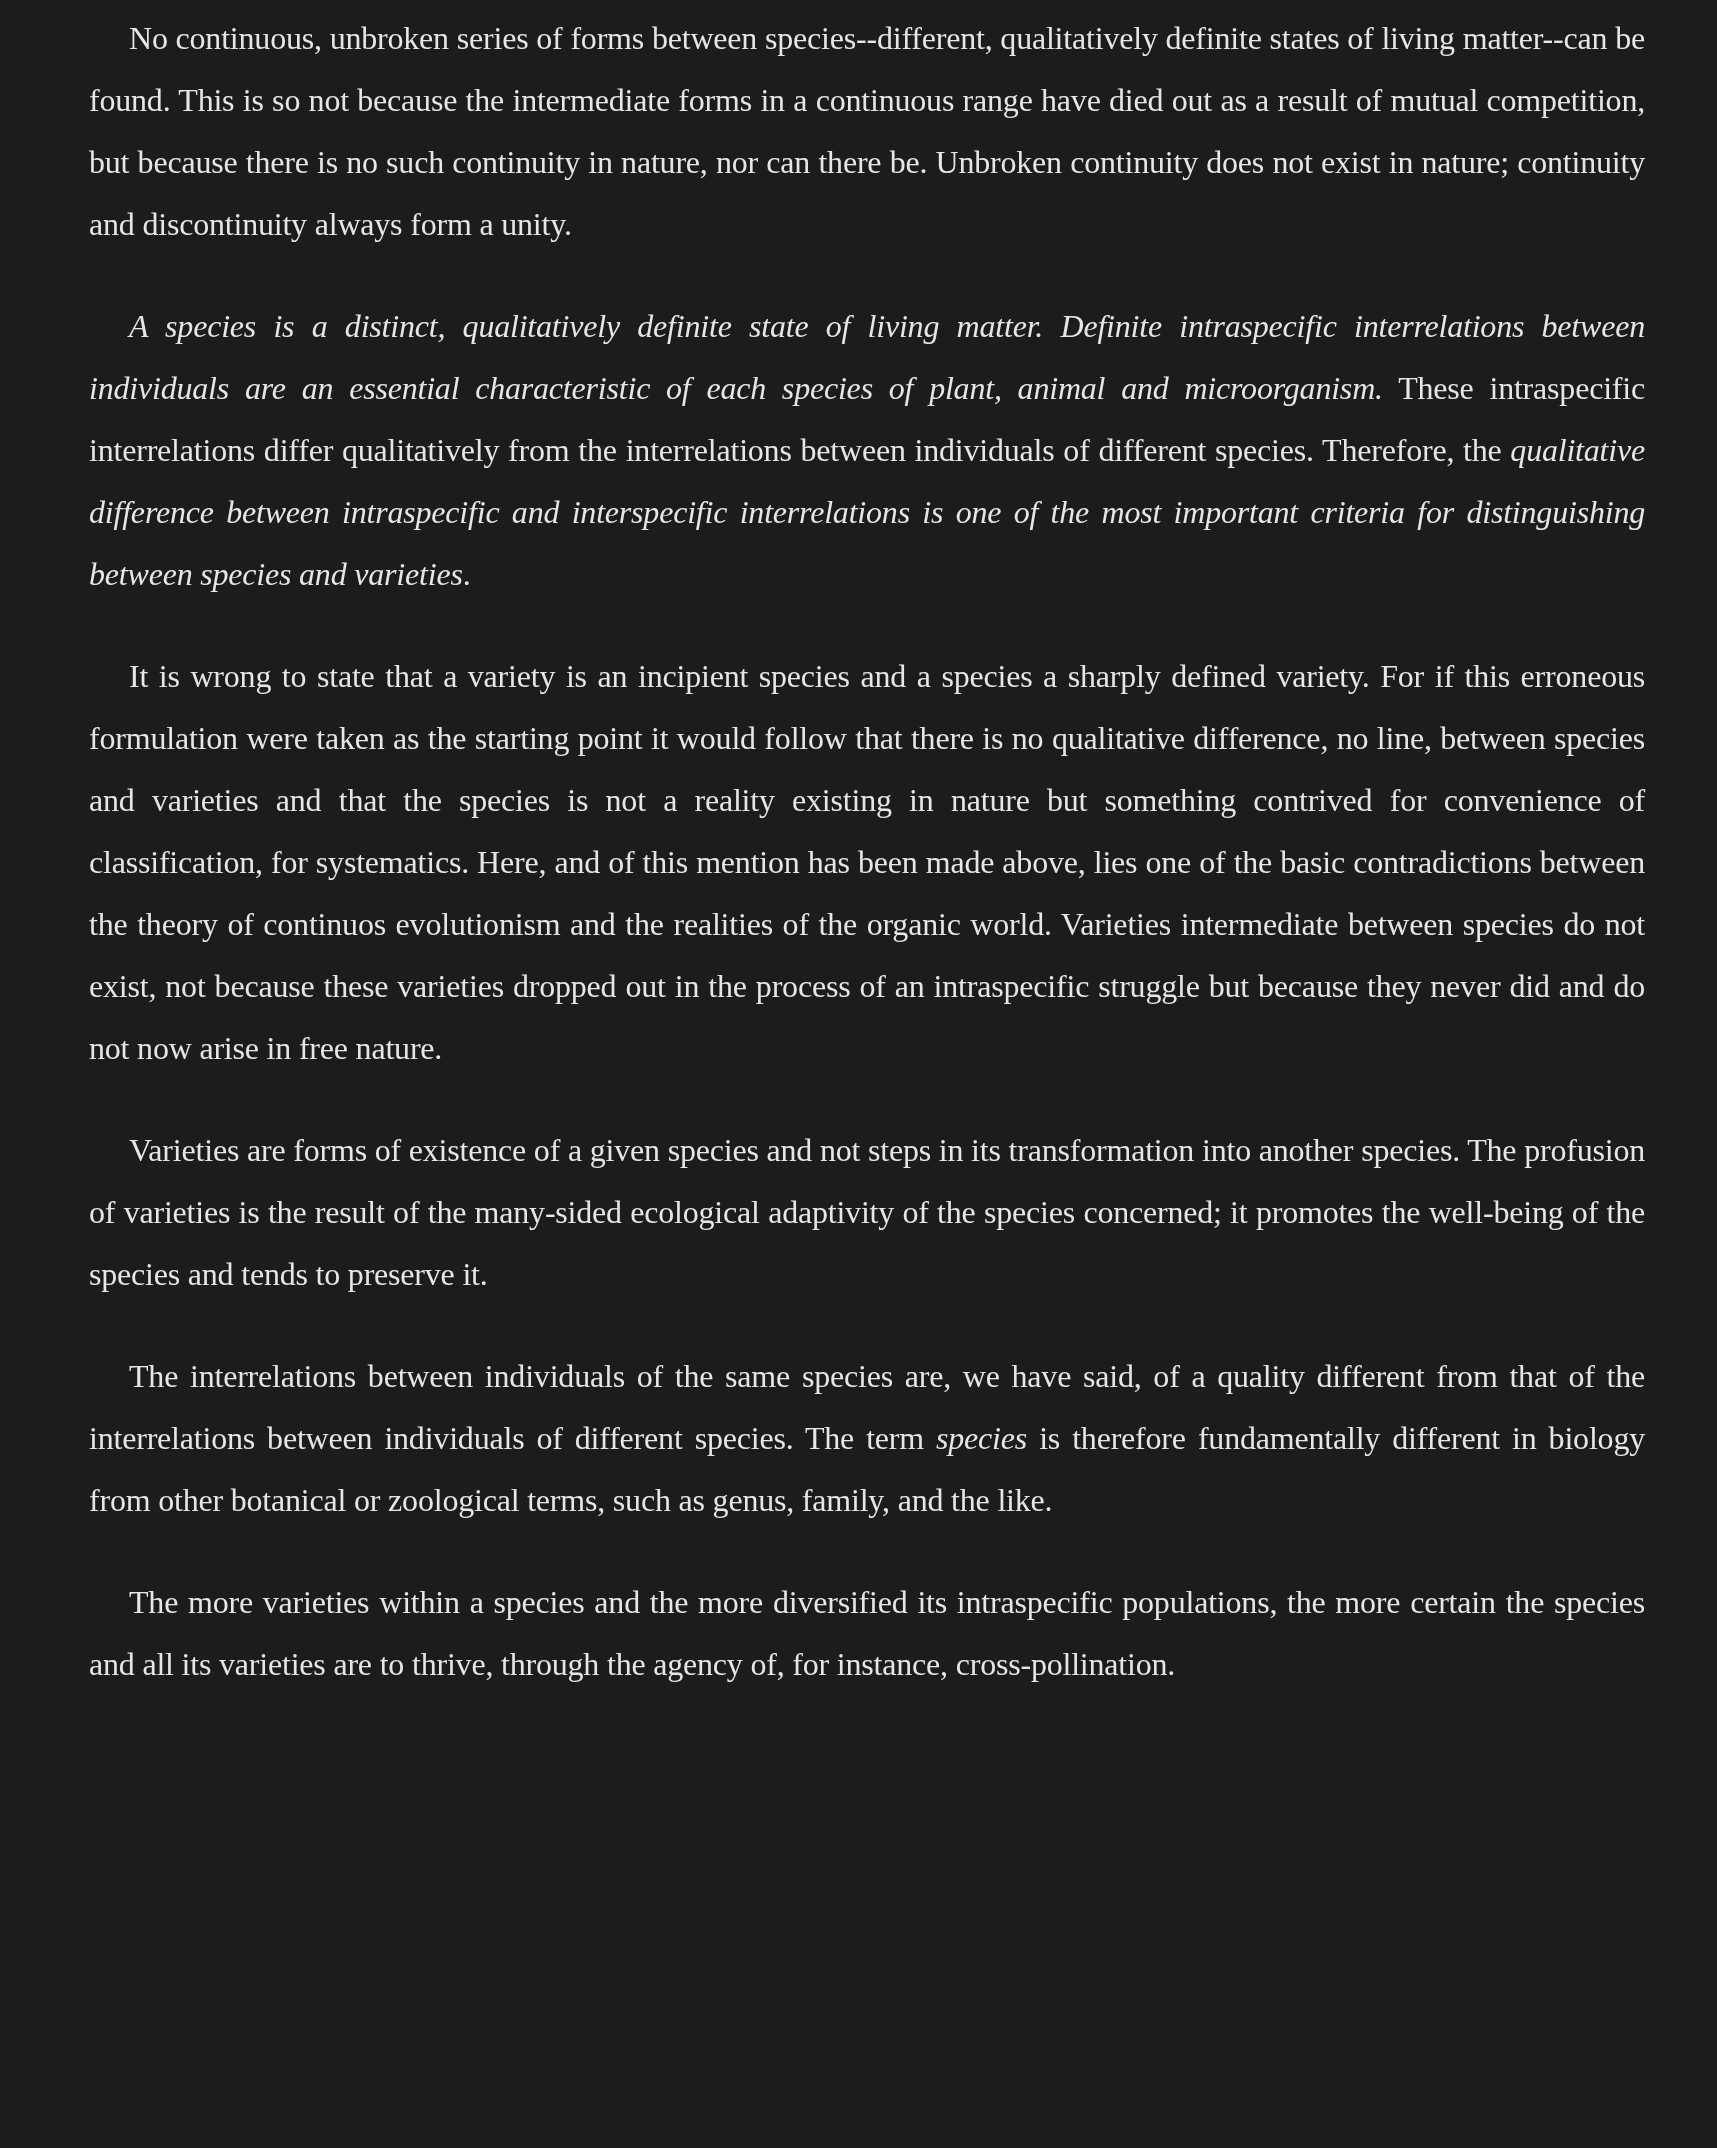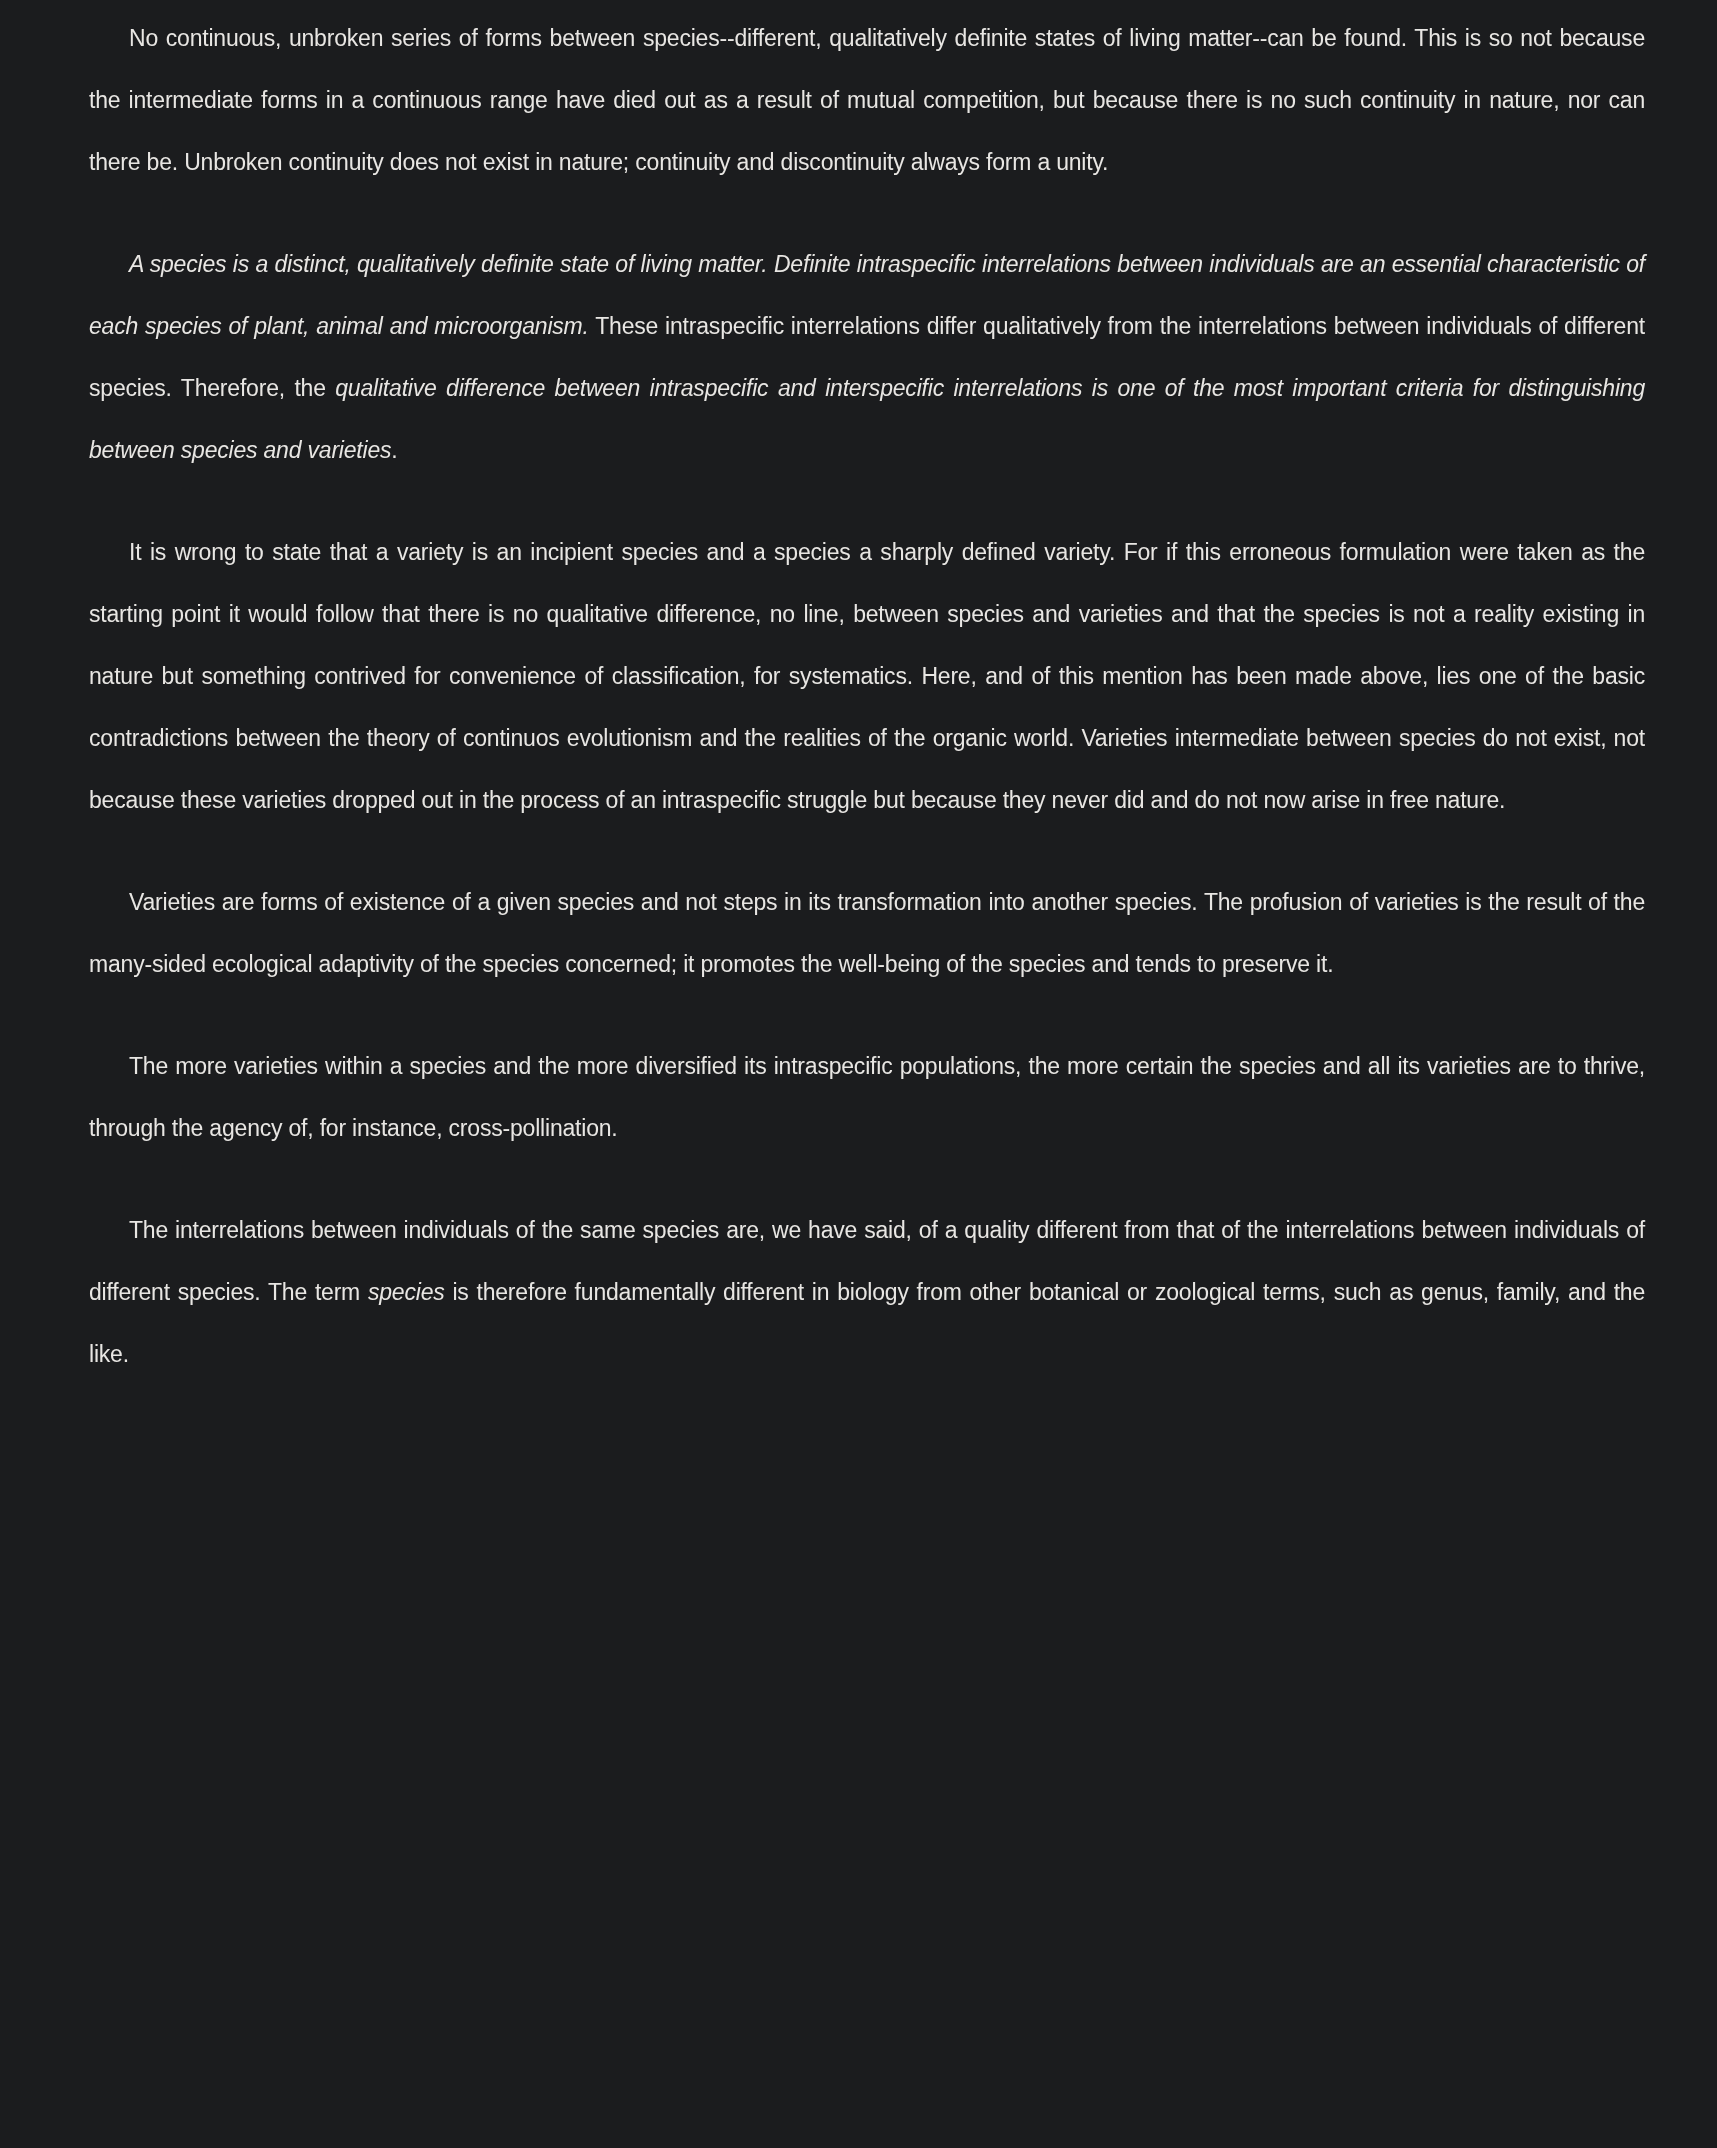--- a/index.html
+++ b/index.html
@@ -15,25 +15,26 @@
       font-family: "Liberation Sans", "DejaVu Sans", sans-serif;
     }
     .reader {
       position: absolute;
       left: 89px;
       top: 7.3px;
       width: 1556px;
     }
     .para {
       margin: 0 0 40px 0;
-      font-size: 23px;
+      font-size: 32px;
       line-height: 62px;
       text-align: justify;
       text-indent: 40px;
       letter-spacing: -0.2px;
+      font-family: Liberation Serif, serif;
     }
     .para em {
       font-style: italic;
     }
   </style>
 </head>
 <body style="background: rgb(27, 28, 30); color: rgb(232, 230, 227);">
 
 <div class="reader">
 
@@ -47,21 +48,21 @@
 
   <p class="para">
     <span>It is wrong to state that a variety is an incipient species and a species a sharply defined variety. For if this erroneous formulation were taken as the starting point it would follow that there is no qualitative difference, no line, between species and varieties and that the species is not a reality existing in nature but something contrived for convenience of classification, for systematics. Here, and of this mention has been made above, lies one of the basic contradictions between the theory of continuos evolutionism and the realities of the organic world. Varieties intermediate between species do not exist, not because these varieties dropped out in the process of an intraspecific struggle but because they never did and do not now arise in free nature.</span>
   </p>
 
   <p class="para">
     <span>Varieties are forms of existence of a given species and not steps in its transformation into another species. The profusion of varieties is the result of the many-sided ecological adaptivity of the species concerned; it promotes the well-being of the species and tends to preserve it.</span>
   </p>
 
   <p class="para">
-    <span>The more varieties within a species and the more diversified its intraspecific populations, the more certain the species and all its varieties are to thrive, through the agency of, for instance, cross-pollination.</span>
+    <span>The interrelations between individuals of the same species are, we have said, of a quality different from that of the interrelations between individuals of different species. The term </span><em>species</em><span> is therefore fundamentally different in biology from other botanical or zoological terms, such as genus, family, and the like.</span>
   </p>
 
   <p class="para">
-    <span>The interrelations between individuals of the same species are, we have said, of a quality different from that of the interrelations between individuals of different species. The term </span><em>species</em><span> is therefore fundamentally different in biology from other botanical or zoological terms, such as genus, family, and the like.</span>
+    <span>The more varieties within a species and the more diversified its intraspecific populations, the more certain the species and all its varieties are to thrive, through the agency of, for instance, cross-pollination.</span>
   </p>
 
 </div>
 
 
 </body></html>

